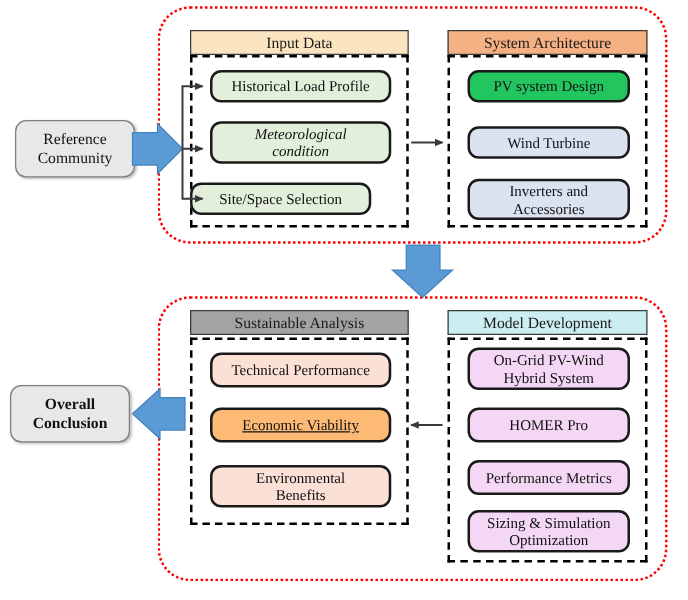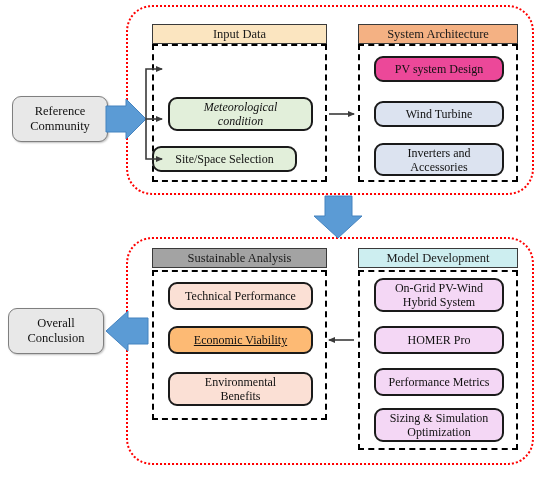--- a/index.html
+++ b/index.html
@@ -97,32 +97,35 @@
 
 <div id="canvas">
 
   <div class="stage-boundary" id="stage-1"></div>
 
   <div class="stage-boundary" id="stage-2"></div>
 
   <div class="group-panel" style="left:152px; top:44px; width:175px; height:138px;"></div>
   <div class="group-header" style="left:152px; top:24px; width:175px; background:#fbe5c0;">Input Data</div>
 
+  <div class="node" style="left:168px; top:56px; width:145px; height:26px; background:#e2efda;">
+    <span>Historical Load Profile</span>
+  </div>
   <div class="node" style="left:168px; top:97px; width:145px; height:34px; background:#e2efda; flex-direction:column;font-style:italic;">
     <span>Meteorological</span>
     <span>condition</span>
   </div>
   <div class="node" style="left:152px; top:146px; width:145px; height:26px; background:#e2efda;">
     <span>Site/Space Selection</span>
   </div>
 
   <div class="group-panel" style="left:358px; top:44px; width:160px; height:138px;"></div>
   <div class="group-header" style="left:358px; top:24px; width:160px; background:#f4b183;">System Architecture</div>
 
-  <div class="node" style="left:374px; top:56px; width:130px; height:26px; background:#ec4899;">
+  <div class="node" style="left:374px; top:56px; width:130px; height:26px; background:#22c55e;">
     <span>PV system Design</span>
   </div>
   <div class="node" style="left:374px; top:101px; width:130px; height:26px; background:#dce3f0;font-family:Liberation Serif, serif;">
     <span>Wind Turbine</span>
   </div>
   <div class="node" style="left:374px; top:143px; width:130px; height:33px; background:#dce3f0; flex-direction:column;">
     <span>Inverters and</span>
     <span>Accessories</span>
   </div>
 
@@ -156,21 +159,21 @@
   <div class="node" style="left:374px; top:408px; width:130px; height:34px; background:#f4d7f5; flex-direction:column;">
     <span>Sizing &amp; Simulation</span>
     <span>Optimization</span>
   </div>
 
   <div class="terminal" style="left:12px; top:96px; width:96px; height:46px; flex-direction:column;">
     <span>Reference</span>
     <span>Community</span>
   </div>
 
-  <div class="terminal" style="left:8px; top:308px; width:96px; height:46px; flex-direction:column;">
+  <div class="terminal" style="left:8px; top:308px; width:96px; height:46px; flex-direction:column;font-weight:bold;">
     <span>Overall</span>
     <span>Conclusion</span>
   </div>
 
   <svg id="wires" viewBox="0 0 550 480">
     <defs>
       <marker id="thin-arrow" markerWidth="7" markerHeight="7" refX="6" refY="3" orient="auto" markerUnits="userSpaceOnUse">
         <path d="M0,0 L7,3 L0,6 z" fill="#3a3a3a"></path>
       </marker>
       <marker id="thin-arrow-left" markerWidth="7" markerHeight="7" refX="6" refY="3" orient="auto" markerUnits="userSpaceOnUse">

